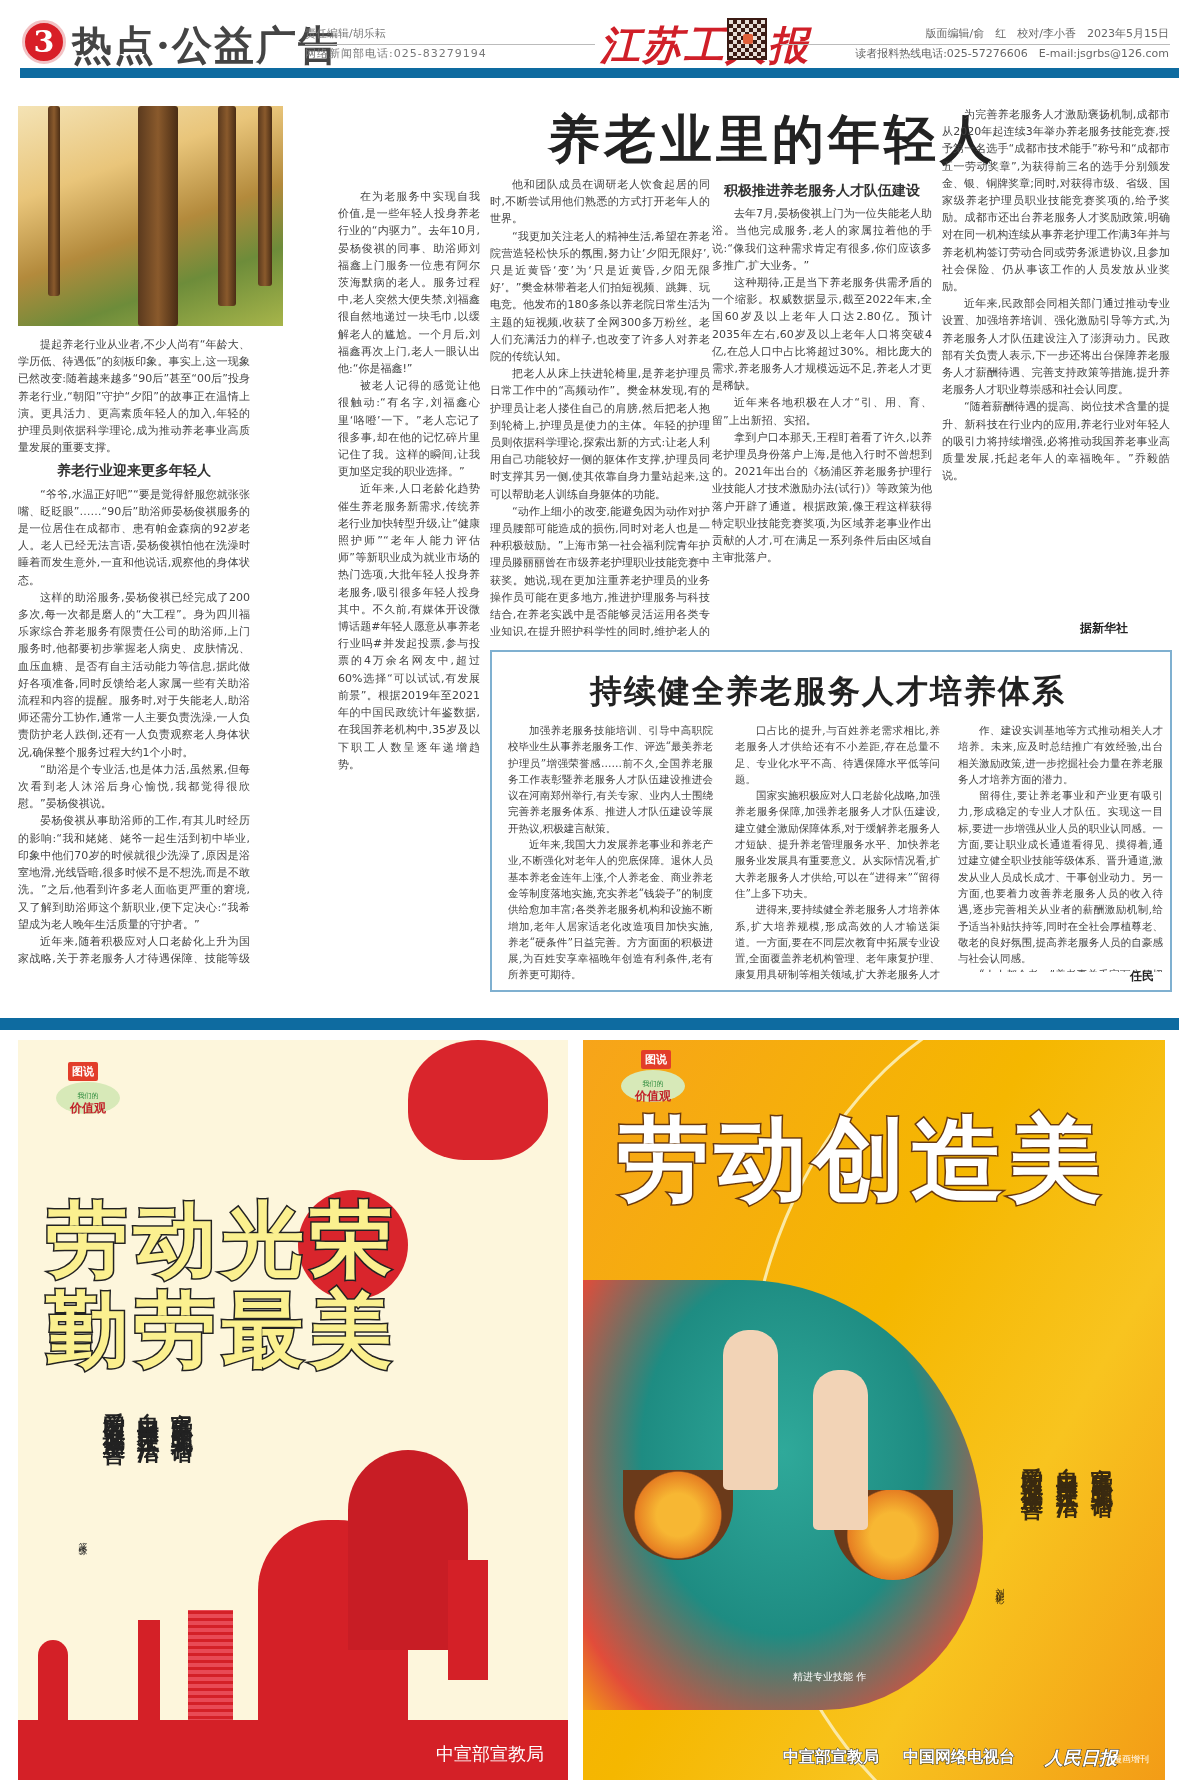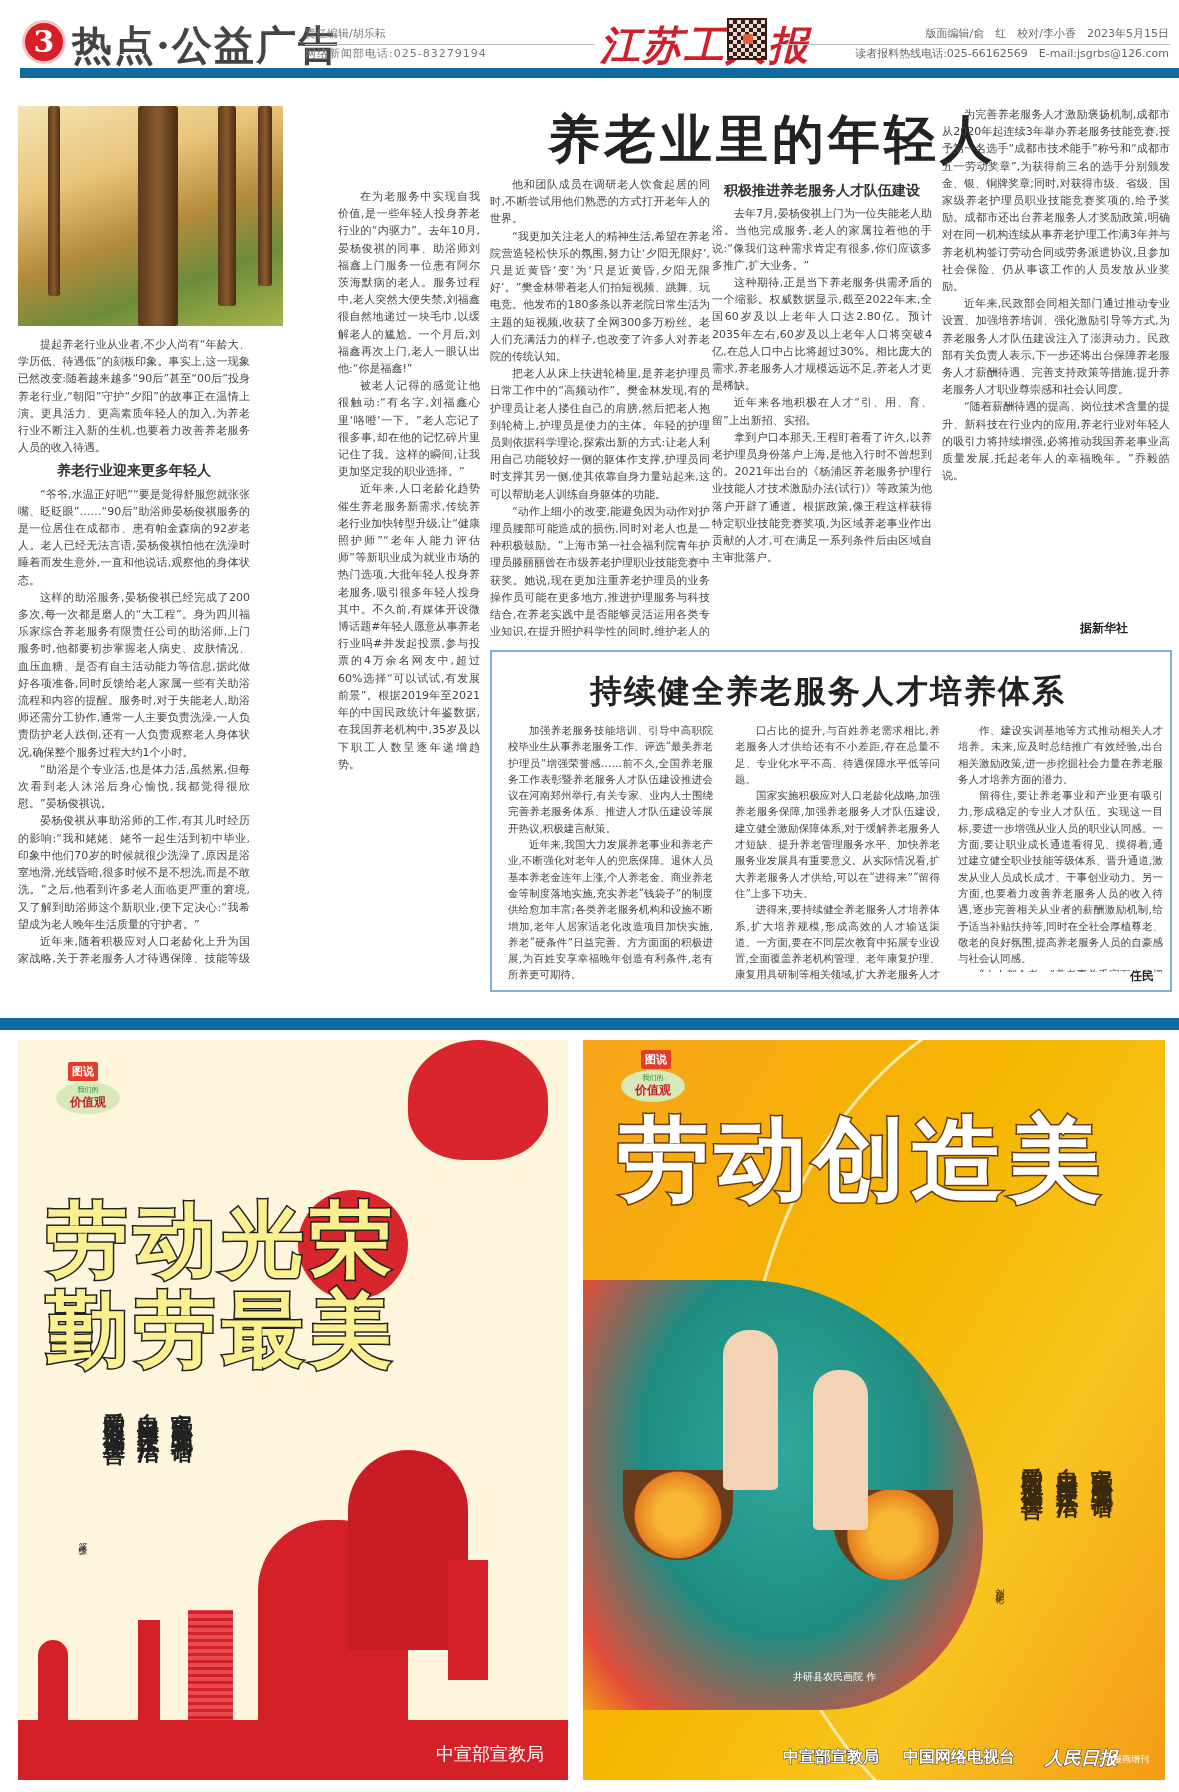--- a/index.html
+++ b/index.html
@@ -31,54 +31,54 @@
 #box2{left:490px;top:650px;width:682px;height:342px;border:2px solid #7fb0d0}
 #title2{left:590px;top:670px;font:bold 32px "DejaVu Serif","Liberation Serif",serif;color:#222;letter-spacing:2px}
 .col2{position:absolute;font-family:"DejaVu Serif",serif;font-size:10.5px;line-height:16.3px;color:#444;text-align:justify;overflow:hidden}
 .col2 p{text-indent:2em}
 #bar2{left:0;top:1018px;width:1179px;height:12px;background:#0e6ba0}
 
 #poster1{left:18px;top:1040px;width:550px;height:740px;background:#fdf6dc;overflow:hidden}
 #poster2{left:583px;top:1040px;width:582px;height:740px;background:linear-gradient(120deg,#f7a41a 0%,#f5b700 45%,#f8c41f 70%,#f39c16 100%);overflow:hidden}
 .badge-top{position:absolute;background:#e23d2a;color:#fff;font-size:11px;font-weight:bold;padding:2px 4px;border-radius:2px}
 .badge-oval{position:absolute;width:64px;height:32px;border-radius:50%;background:#d7e9b8;text-align:center}
-.badge-oval .s{display:block;font-size:7px;color:#2a8a3a;line-height:10px;margin-top:3px}
+.badge-oval .s{display:block;font-size:7px;color:#2a8a3a;line-height:10px;margin-top:9px}
 .badge-oval .b{display:block;font-size:12px;font-weight:bold;color:#c2222a;line-height:14px}
 .outline-y{font-weight:900;color:#fbf08f;-webkit-text-stroke:3px #222;paint-order:stroke fill;letter-spacing:6px}
 .outline-w{font-weight:900;color:#fff;-webkit-text-stroke:3px #6a3a0f;paint-order:stroke fill;letter-spacing:6px}
 .vert{position:absolute;writing-mode:vertical-rl;font-family:"DejaVu Serif",serif;font-weight:bold;color:#222;letter-spacing:4px}
 .footer-red{position:absolute;left:0;bottom:0;width:550px;height:150px;background:#d42027}
 </style>
 </head>
 <body>
 
 <div id="mast" class="abs">
   <div id="pagenum" class="abs">3</div>
   <div id="section" class="abs">热点·公益广告</div>
   <div id="editor" class="abs">责任编辑/胡乐耘</div>
   <div id="rule1" class="abs"></div>
   <div id="phone1" class="abs">网络新闻部电话:025-83279194</div>
   <div id="logo" class="abs">江苏工人报</div>
   <div id="qr" class="abs"></div>
   <div id="rule2" class="abs"></div>
   <div id="layout-ed" class="abs">版面编辑/俞　红　校对/李小香　2023年5月15日</div>
-  <div id="hotline" class="abs">读者报料热线电话:025-66162569　E-mail:jsgrbs@126.com</div>
+  <div id="hotline" class="abs">读者报料热线电话:025-57276606　E-mail:jsgrbs@126.com</div>
   <div id="bar1" class="abs"></div>
 </div>
 
 <div id="photo" class="abs">
   <div class="trunk" style="left:120px;top:0;width:40px;height:220px"></div>
   <div class="trunk" style="left:200px;top:0;width:18px;height:200px"></div>
   <div class="trunk" style="left:30px;top:0;width:12px;height:190px"></div>
   <div class="trunk" style="left:240px;top:0;width:14px;height:180px"></div>
 </div>
 <div id="title1" class="abs">养老业里的年轻人</div>
 
 <div class="col" style="left:18px;top:336px;width:232px;height:630px">
-  <p>提起养老行业从业者,不少人尚有“年龄大、学历低、待遇低”的刻板印象。事实上,这一现象已然改变:随着越来越多“90后”甚至“00后”投身养老行业,“朝阳”守护“夕阳”的故事正在温情上演。更具活力、更高素质年轻人的加入,为养老行业不断注入新的生机,也要着力改善养老服务人员的收入待遇。</p>
+  <p>提起养老行业从业者,不少人尚有“年龄大、学历低、待遇低”的刻板印象。事实上,这一现象已然改变:随着越来越多“90后”甚至“00后”投身养老行业,“朝阳”守护“夕阳”的故事正在温情上演。更具活力、更高素质年轻人的加入,年轻的护理员则依据科学理论,成为推动养老事业高质量发展的重要支撑。</p>
   <div class="sub">养老行业迎来更多年轻人</div>
   <p>“爷爷,水温正好吧”“要是觉得舒服您就张张嘴、眨眨眼”……“90后”助浴师晏杨俊祺服务的是一位居住在成都市、患有帕金森病的92岁老人。老人已经无法言语,晏杨俊祺怕他在洗澡时睡着而发生意外,一直和他说话,观察他的身体状态。</p>
   <p>这样的助浴服务,晏杨俊祺已经完成了200多次,每一次都是磨人的“大工程”。身为四川福乐家综合养老服务有限责任公司的助浴师,上门服务时,他都要初步掌握老人病史、皮肤情况、血压血糖、是否有自主活动能力等信息,据此做好各项准备,同时反馈给老人家属一些有关助浴流程和内容的提醒。服务时,对于失能老人,助浴师还需分工协作,通常一人主要负责洗澡,一人负责防护老人跌倒,还有一人负责观察老人身体状况,确保整个服务过程大约1个小时。</p>
   <p>“助浴是个专业活,也是体力活,虽然累,但每次看到老人沐浴后身心愉悦,我都觉得很欣慰。”晏杨俊祺说。</p>
   <p>晏杨俊祺从事助浴师的工作,有其儿时经历的影响:“我和姥姥、姥爷一起生活到初中毕业,印象中他们70岁的时候就很少洗澡了,原因是浴室地滑,光线昏暗,很多时候不是不想洗,而是不敢洗。”之后,他看到许多老人面临更严重的窘境,又了解到助浴师这个新职业,便下定决心:“我希望成为老人晚年生活质量的守护者。”</p>
   <p>近年来,随着积极应对人口老龄化上升为国家战略,关于养老服务人才待遇保障、技能等级评定等方面利好政策陆续出台,越来越多年轻人看到养老行业广阔的职业发展空间。</p>
 
 </div>
 
 <div class="col" style="left:260px;top:188px;width:220px;height:780px;padding-left:78px">
@@ -169,18 +169,18 @@
 
   <div class="abs" style="left:0;top:240px;width:400px;height:430px;background:radial-gradient(ellipse at 50% 40%,#2fa99a 0%,#1e8c82 50%,#e24c3a 85%,#f39c16 100%);border-radius:0 60% 40% 0"></div>
   <div class="abs" style="left:40px;top:430px;width:110px;height:90px;border-radius:0 0 55px 55px;background:radial-gradient(circle,#f7b733 30%,#e67e22 60%,#6b3a1a 62%)"></div>
   <div class="abs" style="left:250px;top:450px;width:120px;height:90px;border-radius:0 0 60px 60px;background:radial-gradient(circle,#f7b733 30%,#e67e22 60%,#6b3a1a 62%)"></div>
   <div class="abs" style="left:140px;top:290px;width:55px;height:160px;border-radius:25px 25px 5px 5px;background:#f2d3b6"></div>
   <div class="abs" style="left:230px;top:330px;width:55px;height:160px;border-radius:25px 25px 5px 5px;background:#f2d3b6"></div>
   <div class="vert" style="left:505px;top:410px;font-size:22px;height:230px;color:#3a2a10">富强民主文明和谐</div>
   <div class="vert" style="left:470px;top:410px;font-size:22px;height:230px;color:#3a2a10">自由平等公正法治</div>
   <div class="vert" style="left:435px;top:410px;font-size:22px;height:230px;color:#3a2a10">爱国敬业诚信友善</div>
   <div class="vert" style="left:410px;top:540px;font-size:9px;font-weight:normal;color:#3a2a10">刘建彬</div>
-  <div class="abs" style="left:210px;top:630px;font-size:10px;color:#fff">井研县农民画院 作</div>
+  <div class="abs" style="left:210px;top:630px;font-size:10px;color:#fff">精进专业技能 作</div>
   <div class="abs" style="left:200px;bottom:12px;font-size:16px;font-weight:bold;color:#fff;-webkit-text-stroke:1px #333;paint-order:stroke fill">中宣部宣教局</div>
   <div class="abs" style="left:320px;bottom:12px;font-size:16px;font-weight:bold;color:#fff;-webkit-text-stroke:1px #333;paint-order:stroke fill">中国网络电视台</div>
   <div class="abs" style="left:462px;bottom:10px;font-size:18px;font-style:italic;font-weight:bold;color:#fff;-webkit-text-stroke:1px #333;paint-order:stroke fill;font-family:'DejaVu Serif',serif">人民日报</div>
   <div class="abs" style="left:530px;bottom:14px;font-size:9px;color:#fff">漫画增刊</div>
 </div>
 
 </body></html>

